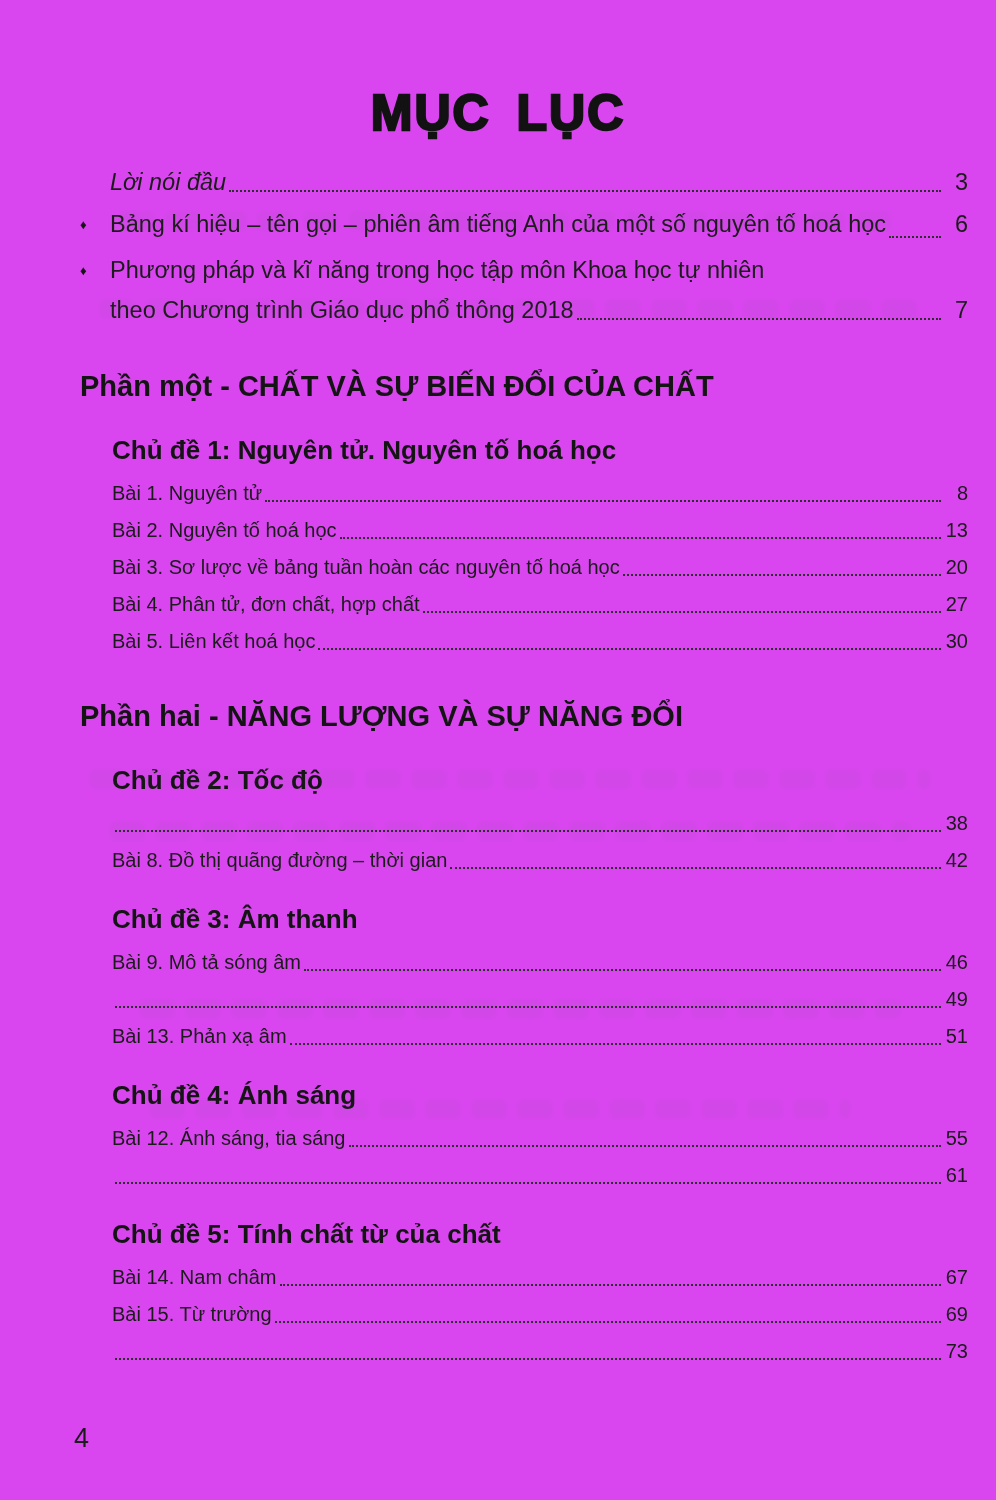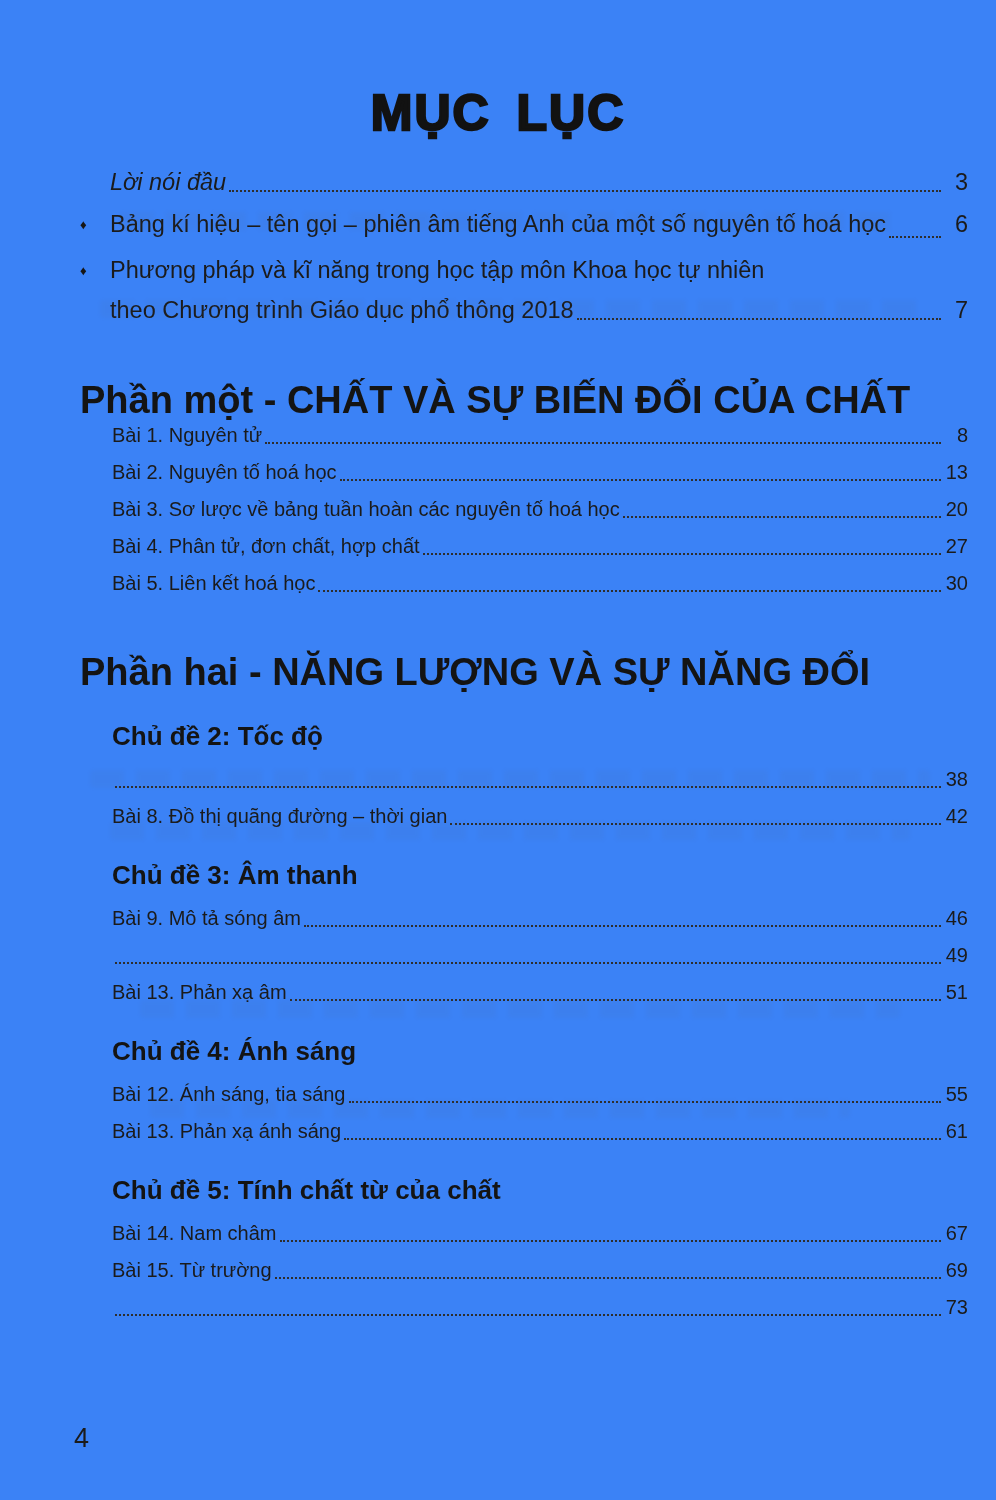--- a/index.html
+++ b/index.html
@@ -1,19 +1,19 @@
 <!DOCTYPE html>
 <html><head>
 <meta charset="utf-8">
 <style>
   html,body{margin:0;padding:0;background:#ffffff;}
   .page{
     position:relative;
     width:996px;height:1500px;
-    background:#3b82f6;
+    background:#d946ef;
     font-family:"Liberation Sans", sans-serif;
     color:#1b1b1b;
     overflow:hidden;
   }
   .title{
     margin:0;
     padding-top:84px;
     text-align:center;
     font-size:50px;
     font-weight:bold;
@@ -51,22 +51,22 @@
     align-self:flex-end;
     transform:translateY(-6px);
     min-width:14px;
   }
   .pg{
     flex:0 0 auto;
     min-width:24px;
     text-align:right;
   }
   .part-title{
-    margin:54px 0 0 0;
-    font-size:38px;
+    margin:40px 0 0 0;
+    font-size:29px;
     line-height:40px;
     font-weight:bold;
     color:#141414;
   }
   .topic-title{
     margin:26px 0 10px 32px;
     font-size:26px;
     line-height:36px;
     font-weight:bold;
     color:#141414;
@@ -117,20 +117,21 @@
         <span class="bullet">♦</span>
         <span class="label">Phương pháp và kĩ năng trong học tập môn Khoa học tự nhiên</span>
       </div>
       <div class="row fm-row cont">
         <span class="bullet"></span>
         <span class="label">theo Chương trình Giáo dục phổ thông 2018</span>
         <span class="leader"></span>
         <span class="pg">7</span>
       </div>
       <h2 class="part-title">Phần một - CHẤT VÀ SỰ BIẾN ĐỔI CỦA CHẤT</h2>
+      <h3 class="topic-title">Chủ đề 1: Nguyên tử. Nguyên tố hoá học</h3>
       <div class="row lesson-row">
         <span class="label">Bài 1. Nguyên tử</span>
         <span class="leader"></span>
         <span class="pg">8</span>
       </div>
       <div class="row lesson-row">
         <span class="label">Bài 2. Nguyên tố hoá học</span>
         <span class="leader"></span>
         <span class="pg">13</span>
       </div>
@@ -175,21 +176,20 @@
         <span class="leader"></span>
         <span class="pg">51</span>
       </div>
       <h3 class="topic-title">Chủ đề 4: Ánh sáng</h3>
       <div class="row lesson-row">
         <span class="label">Bài 12. Ánh sáng, tia sáng</span>
         <span class="leader"></span>
         <span class="pg">55</span>
       </div>
       <div class="row lesson-row">
-        <span class="label">Bài 13. Phản xạ ánh sáng</span>
         <span class="leader"></span>
         <span class="pg">61</span>
       </div>
       <h3 class="topic-title">Chủ đề 5: Tính chất từ của chất</h3>
       <div class="row lesson-row">
         <span class="label">Bài 14. Nam châm</span>
         <span class="leader"></span>
         <span class="pg">67</span>
       </div>
       <div class="row lesson-row">

